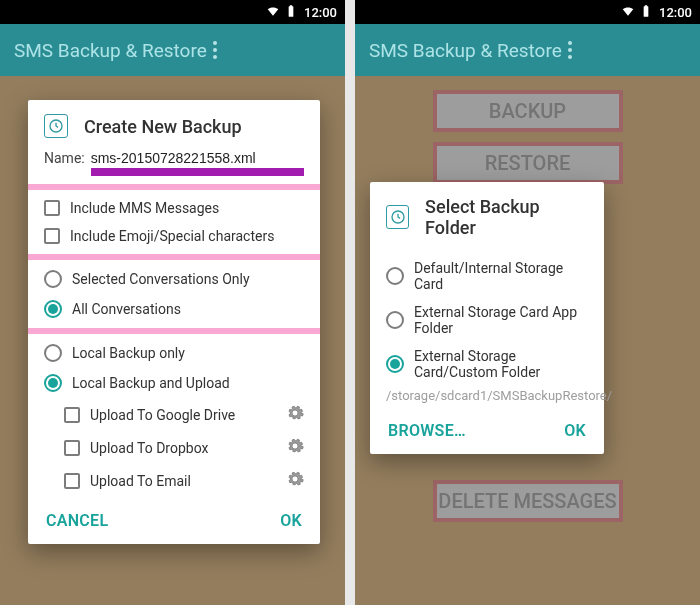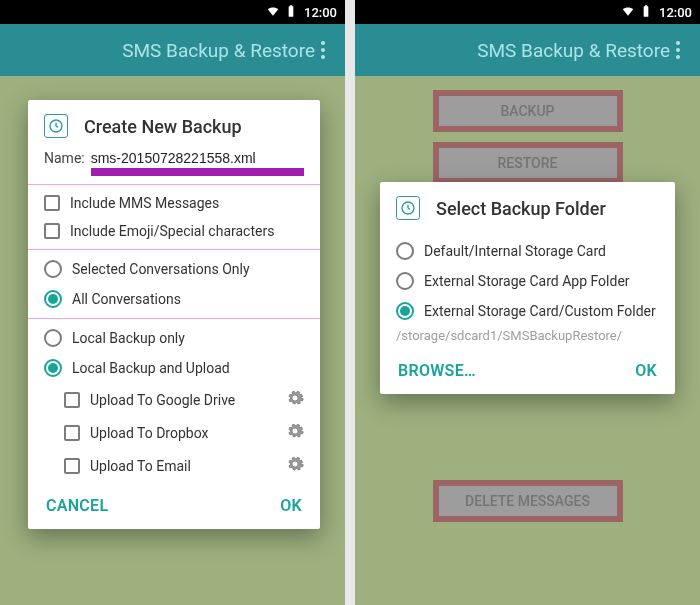--- a/index.html
+++ b/index.html
@@ -5,83 +5,83 @@
   * { box-sizing: border-box; margin: 0; padding: 0; }
   body {
     background: #e8e8e8;
     font-family: Roboto, Arial, sans-serif;
     width: 700px; height: 605px;
     display: flex; gap: 10px;
     padding: 0;
   }
   .screen {
     width: 345px; height: 605px;
-    background: #bef264;
+    background: #a16207;
     position: relative;
     overflow: hidden;
   }
   
   .statusbar {
     height: 24px;
     background: #000;
     color: #fff;
     display: flex; justify-content: flex-end; align-items: center;
     padding: 0 8px;
     font-size: 13px;
     gap: 4px;
   }
   .statusbar .time { margin-left: 2px; font-weight: 500; }
   .statusbar svg { width: 14px; height: 14px; fill: #fff; }
   
   .appbar {
     height: 52px;
     background: #2a8d93;
-    display: flex; align-items: center; justify-content: flex-end;
+    display: flex; align-items: center; justify-content: flex-start;
     padding: 0 14px;
   }
   .appbar .title { color: #abe3e6; font-size: 19px; font-weight: 400; }
   .appbar .overflow { color: #abe3e6; display:flex; flex-direction:column; gap:3px; padding:6px;}
   .appbar .overflow span { width:4px; height:4px; border-radius:50%; background:#b8e3e6; display:block;}
   
   .scrim {
     position: absolute; top:76px; left:0; right:0; bottom:0;
     background: rgba(140,140,140,0.65);
   }
   .bg-btn {
     position:absolute;
     left:50%; transform:translateX(-50%);
     width:190px; height:42px;
-    background:#bdbdbd; border:6px solid #b91c1c;
+    background:#bdbdbd; border:4px solid #b91c1c;
     display:flex; align-items:center; justify-content:center;
-    color:#484848; font-size:14px; font-weight:500;
+    color:#484848; font-size:20px; font-weight:500;
   }
   
   .dialog {
     position:absolute;
     background:#fff;
     border-radius:2px;
     box-shadow:0 8px 24px rgba(0,0,0,0.35);
   }
   .dlg1 { left:28px; width:292px; top:100px; }
-  .dlg2 { left:25px; width:295px; top:182px; }
+  .dlg2 { left:15px; width:234px; top:182px; }
   .dlg-header { display:flex; align-items:center; gap:16px; padding:14px 16px 6px; }
   .dlg-header .app-icon {
     width:24px; height:24px; border:1px solid #2f9aa2; border-radius:3px;
     display:flex; align-items:center; justify-content:center;
   }
   .dlg-header .app-icon svg { width:16px; height:16px; }
   .dlg-title { font-size:18px; color:#333; font-weight:500; }
   .name-row { display:flex; align-items:baseline; padding:4px 16px 8px; gap:6px;}
   .name-row .label { font-size:14px; color:#444;}
   .name-input {
     flex:1; border:none; border-bottom:8px solid #a21caf;
     font-size:14px; color:#222; padding:2px 0;
     outline:none; background:transparent;
   }
-  .section { border-top:1px solid #f9a8d4; padding:4px 0;}
+  .section { border-top:6px solid #f9a8d4; padding:4px 0;}
   .section:first-of-type { border-top:none;}
   .row { display:flex; align-items:center; gap:10px; padding:6px 16px; font-size:14px; color:#333;}
   .row.sub { padding-left:36px;}
   .checkbox {
     width:16px; height:16px; border:2px solid #7c7c7c; border-radius:2px; flex-shrink:0;
   }
   .radio {
     width:18px; height:18px; border:2px solid #7c7c7c; border-radius:50%; flex-shrink:0;
     display:flex; align-items:center; justify-content:center;
   }

